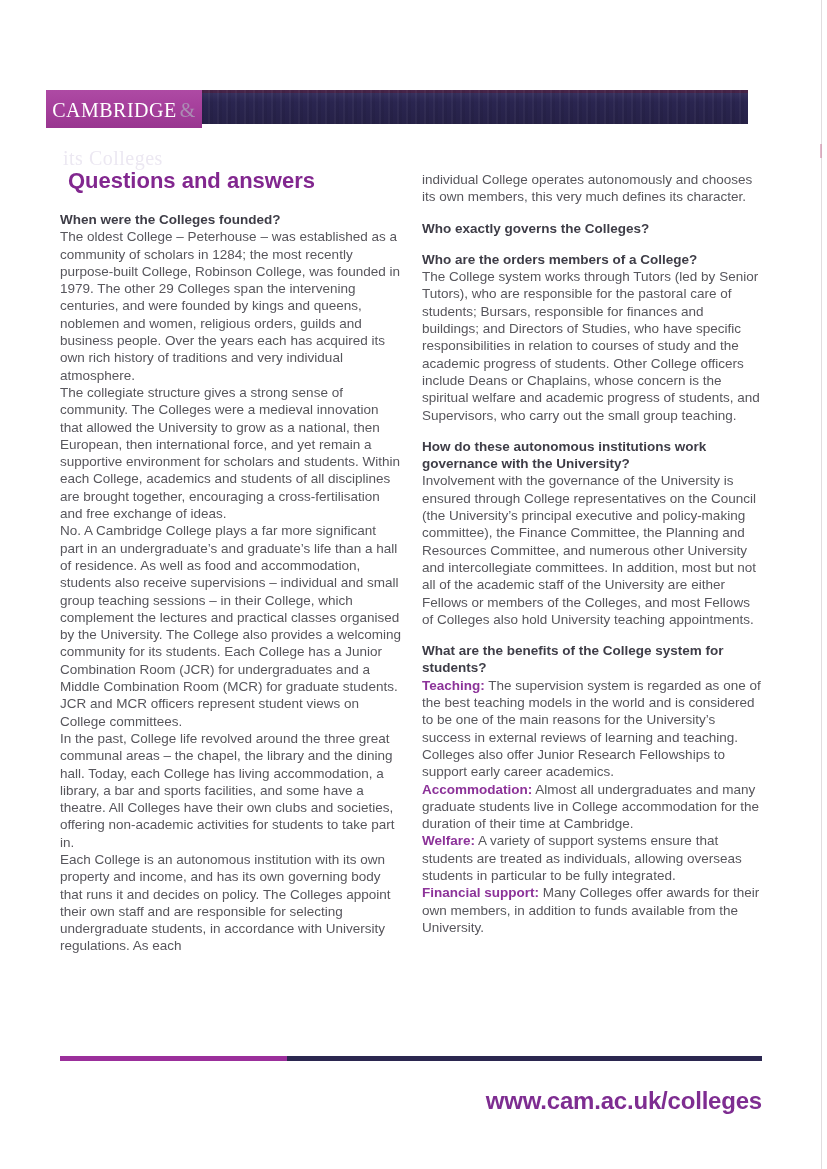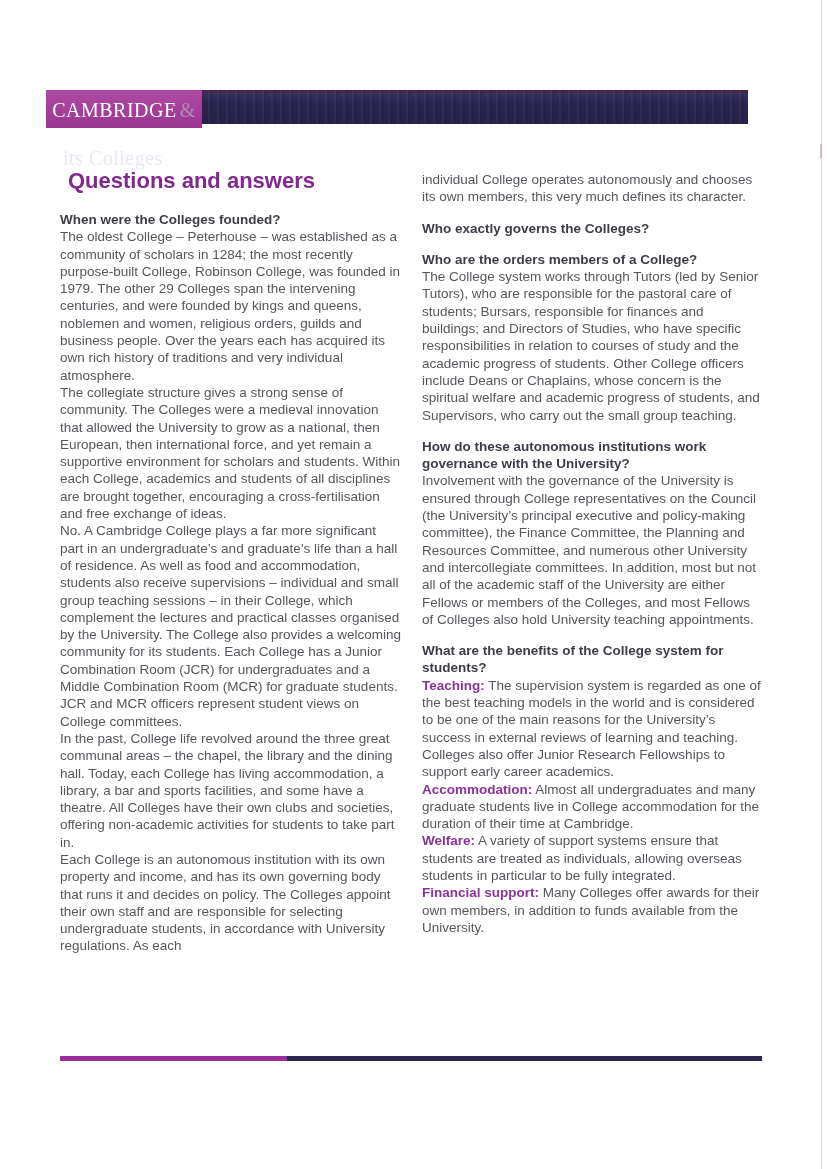--- a/index.html
+++ b/index.html
@@ -197,17 +197,18 @@
       </section>
     </div>
 
   </div>
 
   <div class="rule">
     <div class="rule-left"></div>
     <div class="rule-right"></div>
   </div>
 
+  <div class="url">www.cam.ac.uk/colleges</div>
 
   <div class="edge-line"></div>
   <div class="edge-mark"></div>
 
 </div>
 
 </body></html>

